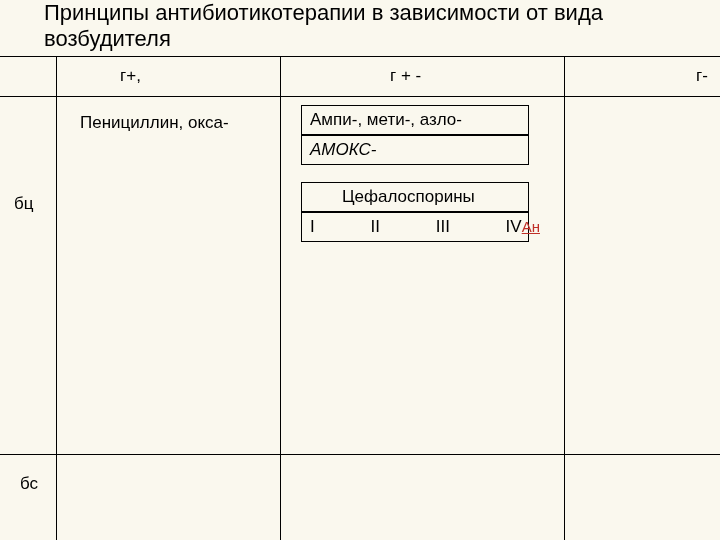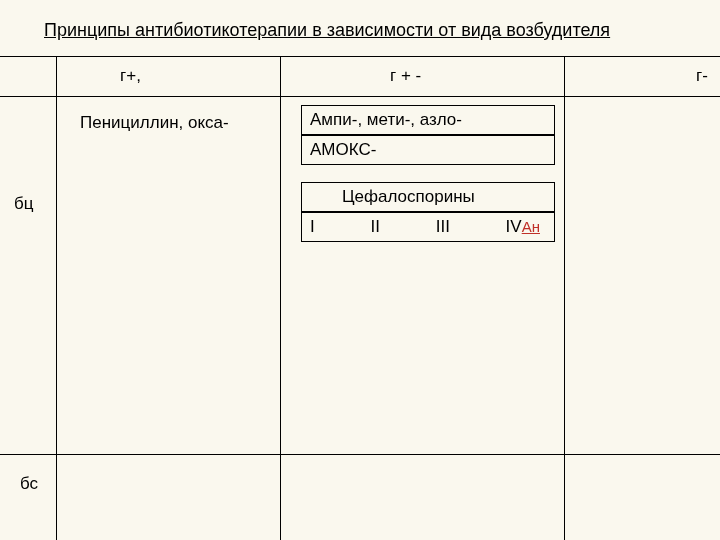--- a/index.html
+++ b/index.html
@@ -9,24 +9,23 @@
     height: 540px;
     background: #faf8ee;
     font-family: Arial, sans-serif;
     font-size: 17px;
     color: #000;
     position: relative;
     box-sizing: border-box;
   }
   .title {
     position: absolute;
-    top: 20px;
+    top: 0;
     left: 44px;
-    font-size: 18px;
-    text-decoration: underline;
+    font-size: 22px;
   }
   
   .hline {
     position: absolute;
     left: 0;
     width: 720px;
     height: 0;
     border-top: 1px solid #000;
   }
   .hline.top { top: 56px; }
@@ -52,27 +51,27 @@
   
   .penicillin {
     position: absolute;
     left: 80px;
     top: 113px;
   }
   
   .boxrow {
     position: absolute;
     left: 301px;
-    width: 254px;
+    width: 228px;
     border: 1px solid #000;
     padding: 4px 8px;
     box-sizing: border-box;
   }
   .box1 { top: 105px; }
-  .box2 { top: 135px; }
+  .box2 { top: 135px; font-style: italic; }
   .box3 { top: 182px; padding-left: 40px; }
   .box4 { top: 212px; }
   .roman-row {
     display: flex;
     justify-content: space-between;
     width: 230px;
   }
   .roman-4 .an { color: #c03028; font-size: 15px; text-decoration: underline; }
 </style>
 </head>

